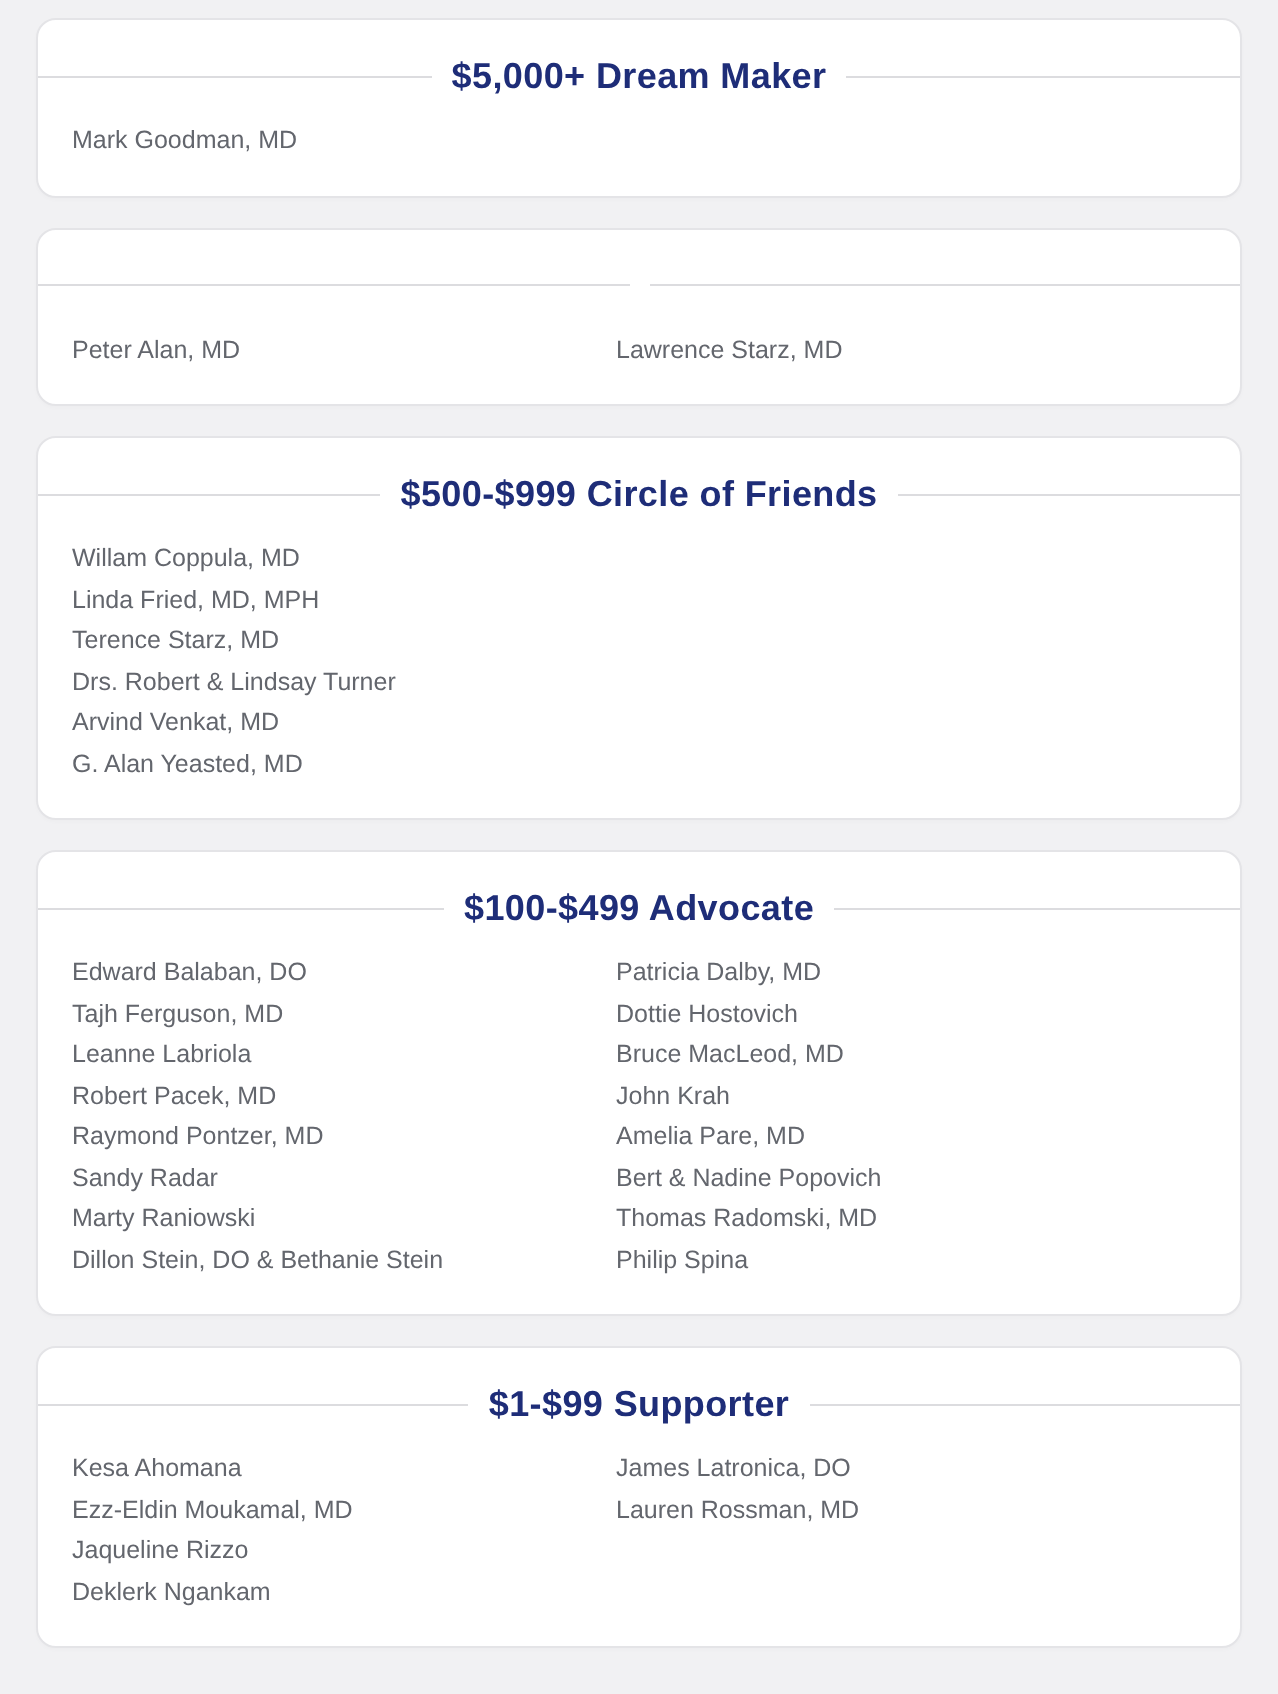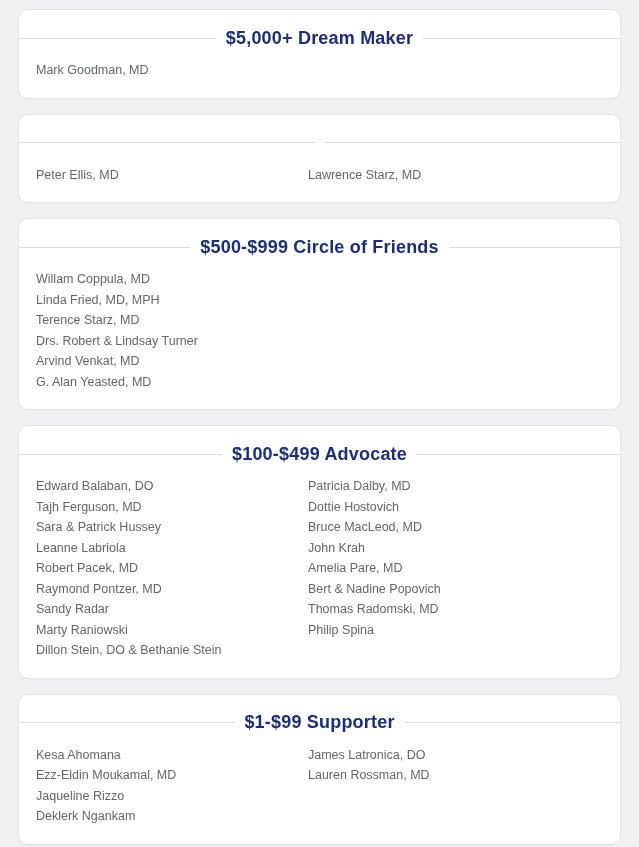--- a/index.html
+++ b/index.html
@@ -80,21 +80,21 @@
     </div>
   </section>
 
   <section class="tier-card">
     <div class="tier-header">
       <span class="rule"></span>
       <span class="rule"></span>
     </div>
     <div class="names">
       <ul class="col">
-          <li class="donor">Peter Ellis, MD</li>
+          <li class="donor">Peter Alan, MD</li>
         </ul>
       <ul class="col">
           <li class="donor">Lawrence Starz, MD</li>
         </ul>
     </div>
   </section>
 
   <section class="tier-card">
     <div class="tier-header">
       <span class="rule"></span>
@@ -116,21 +116,20 @@
   <section class="tier-card">
     <div class="tier-header">
       <span class="rule"></span>
       <h2 class="tier-title">$100-$499 Advocate</h2>
       <span class="rule"></span>
     </div>
     <div class="names">
       <ul class="col">
           <li class="donor">Edward Balaban, DO</li>
           <li class="donor">Tajh Ferguson, MD</li>
-          <li class="donor">Sara &amp; Patrick Hussey</li>
           <li class="donor">Leanne Labriola</li>
           <li class="donor">Robert Pacek, MD</li>
           <li class="donor">Raymond Pontzer, MD</li>
           <li class="donor">Sandy Radar</li>
           <li class="donor">Marty Raniowski</li>
           <li class="donor">Dillon Stein, DO &amp; Bethanie Stein</li>
         </ul>
       <ul class="col">
           <li class="donor">Patricia Dalby, MD</li>
           <li class="donor">Dottie Hostovich</li>

